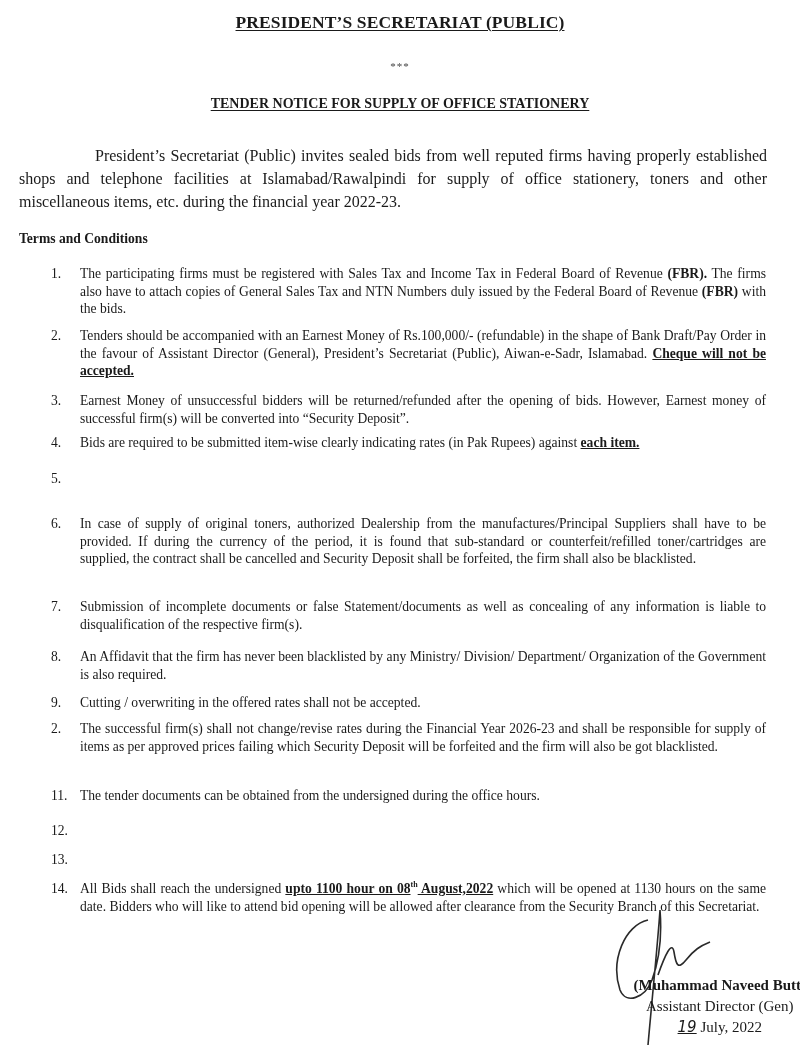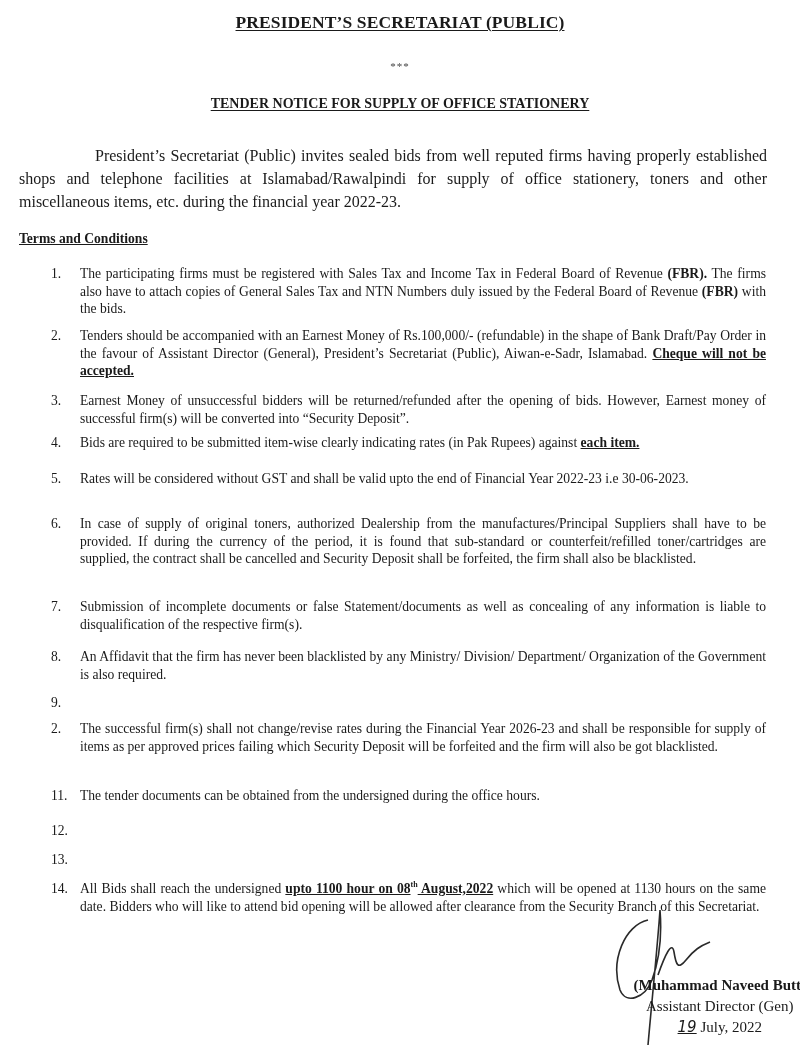--- a/index.html
+++ b/index.html
@@ -19,21 +19,20 @@
   #t2 { top: 113px; font-size: 14px; }
 
   .intro {
     position: absolute; left: 19px; width: 748px; top: 144px;
     font-size: 16px; line-height: 23px; text-align: justify;
   }
   .intro .indent { display: inline-block; width: 76px; }
 
   .terms-h {
     position: absolute; left: 19px; top: 231px; font-size: 13.6px; font-weight: bold;
-    text-decoration: underline;
   }
 
   .item {
     position: absolute; left: 80px; width: 686px;
     font-size: 13.6px; line-height: 17.5px; text-align: justify;
   }
   .item .num { position: absolute; left: -29px; top: 0; }
   .item b { font-weight: bold; }
   .item u { text-decoration: underline; font-weight: bold; }
   sup { font-size: 8px; line-height: 0; }
@@ -52,25 +51,25 @@
 
   <div class="intro"><span class="indent"></span><span>President’s Secretariat (Public) invites sealed bids from well reputed firms having properly established shops and telephone facilities at Islamabad/Rawalpindi for supply of office stationery, toners and other miscellaneous items, etc. during the financial year 2022-23.</span></div>
 
   <div class="terms-h">Terms and Conditions</div>
 
   <div id="terms">
       <div class="item" style="top: 265px;"><span class="num">1.</span><span>The participating firms must be registered with Sales Tax and Income Tax in Federal Board of Revenue </span><b>(FBR).</b><span> The firms also have to attach copies of General Sales Tax and NTN Numbers duly issued by the Federal Board of Revenue </span><b>(FBR)</b><span> with the bids.</span></div>
       <div class="item" style="top: 327px;"><span class="num">2.</span><span>Tenders should be accompanied with an Earnest Money of Rs.100,000/- (refundable) in the shape of Bank Draft/Pay Order in the favour of Assistant Director (General), President’s Secretariat (Public), Aiwan-e-Sadr, Islamabad.  </span><u>Cheque will not be accepted.</u></div>
       <div class="item" style="top: 392px;"><span class="num">3.</span><span>Earnest Money of unsuccessful bidders will be returned/refunded after the opening of bids. However, Earnest money of successful firm(s) will be converted into “Security Deposit”.</span></div>
       <div class="item" style="top: 434px;"><span class="num">4.</span><span>Bids are required to be submitted item-wise clearly indicating rates (in Pak Rupees) against </span><u>each item.</u></div>
-      <div class="item" style="top: 470px;"><span class="num">5.</span><span>Rates will be considered without GST and shall be valid upto the end of Financial Year 2022-23 i.e 30-06-2023.</span></div>
+      <div class="item" style="top: 470px;"><span class="num">5.</span></div>
       <div class="item" style="top: 515px;"><span class="num">6.</span><span>In case of supply of original toners, authorized Dealership from the manufactures/Principal Suppliers shall have to be provided. If during the currency of the period, it is found that sub-standard or counterfeit/refilled toner/cartridges are supplied, the contract shall be cancelled and Security Deposit shall be forfeited, the firm shall also be blacklisted.</span></div>
       <div class="item" style="top: 598px;"><span class="num">7.</span><span>Submission of incomplete documents or false Statement/documents as well as concealing of any information is liable to disqualification of the respective firm(s).</span></div>
       <div class="item" style="top: 648px;"><span class="num">8.</span><span>An Affidavit that the firm has never been blacklisted by any Ministry/ Division/ Department/ Organization of the Government is also required.</span></div>
-      <div class="item" style="top: 694px;"><span class="num">9.</span></div>
+      <div class="item" style="top: 694px;"><span class="num">9.</span><span>Cutting / overwriting in the offered rates shall not be accepted.</span></div>
       <div class="item" style="top: 720px;"><span class="num">2.</span><span>The successful firm(s) shall not change/revise rates during the Financial Year 2026-23 and shall be responsible for supply of items as per approved prices failing which Security Deposit will be forfeited and the firm will also be got blacklisted.</span></div>
       <div class="item" style="top: 787px;"><span class="num">11.</span><span>The tender documents can be obtained from the undersigned during the office hours.</span></div>
       <div class="item" style="top: 822px;"><span class="num">12.</span></div>
       <div class="item" style="top: 851px;"><span class="num">13.</span></div>
       <div class="item" style="top: 880px;"><span class="num">14.</span><span>All Bids shall reach the undersigned </span><u>upto 1100 hour on 08</u><sup style="font-weight: bold;">th</sup><u> August,2022</u><span> which will be opened at 1130 hours on the same date. Bidders who will like to attend bid opening will be allowed after clearance from the Security Branch of this Secretariat.</span></div>
     </div>
 
   <svg class="sig-svg" viewBox="0 0 150 170">
     <path d="M58 40 C 35 45, 20 80, 30 110 C 36 125, 55 118, 62 100 C 70 78, 72 55, 70 30 C 68 60, 62 120, 58 165" fill="none" stroke="#2a2a2a" stroke-width="1.6"></path>
     <path d="M68 95 C 75 75, 82 60, 84 72 C 86 85, 88 90, 96 80 C 104 70, 110 66, 120 62" fill="none" stroke="#2a2a2a" stroke-width="1.6"></path>

